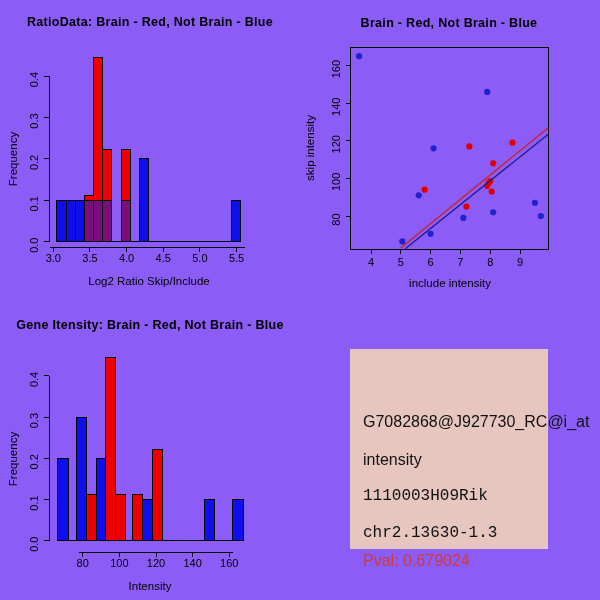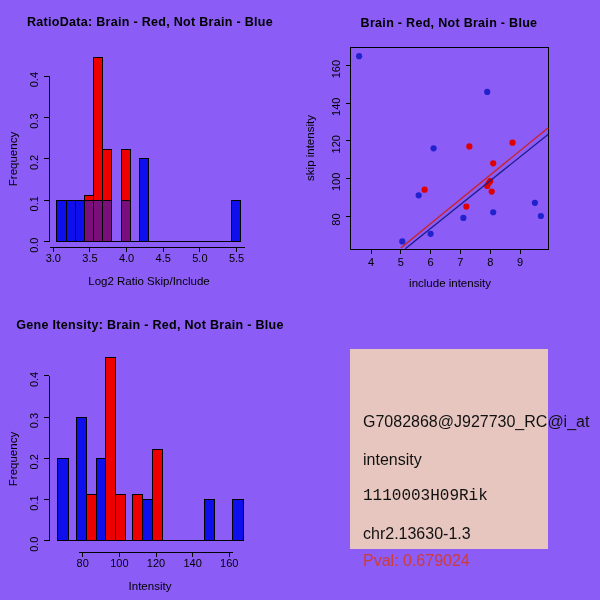--- a/index.html
+++ b/index.html
@@ -166,18 +166,18 @@
         <rect x="132.1775" y="194.968" width="10.078749999999985" height="45.732" fill="#ee0000" stroke="#000000" stroke-width="1" shape-rendering="crispEdges"></rect>
         <rect x="152.335" y="149.236" width="10.078749999999985" height="91.464" fill="#ee0000" stroke="#000000" stroke-width="1" shape-rendering="crispEdges"></rect>
       </g>
   </svg>
 
   <div class="quad" style="left:300px;top:300px">
     <div id="info-box" style="background: rgb(230, 198, 191);">
       <div class="info-line" style="top: 37px; color: rgb(17, 17, 17);">G7082868@J927730_RC@i_at</div>
       <div class="info-line" style="top: 75px; color: rgb(17, 17, 17);">intensity</div>
       <div class="info-line" style="top: 112px; color: rgb(17, 17, 17); font-family: Liberation Mono, monospace;">1110003H09Rik</div>
-      <div class="info-line" style="top: 149px; color: rgb(17, 17, 17);">chr2.13630-1.3</div>
+      <div class="info-line" style="top: 149px; color: rgb(17, 17, 17); font-family: Liberation Mono, monospace;">chr2.13630-1.3</div>
       <div class="info-line" style="top: 176px; color: rgb(205, 60, 60);">Pval: 0.679024</div>
     </div>
   </div>
 
 </div>
 
 </body></html>

